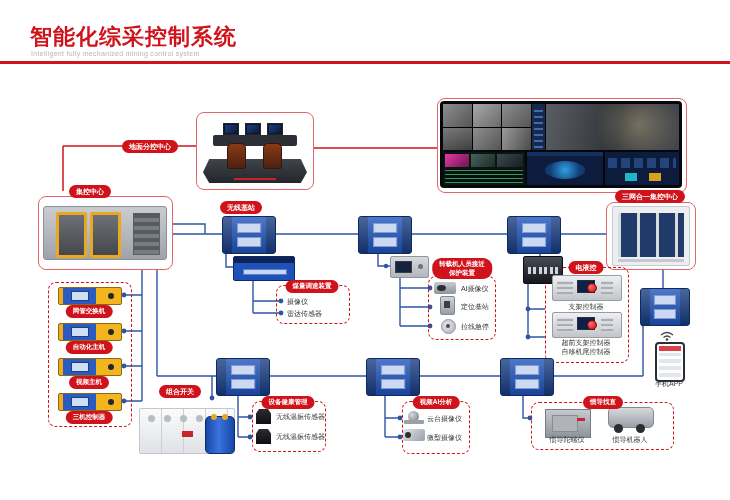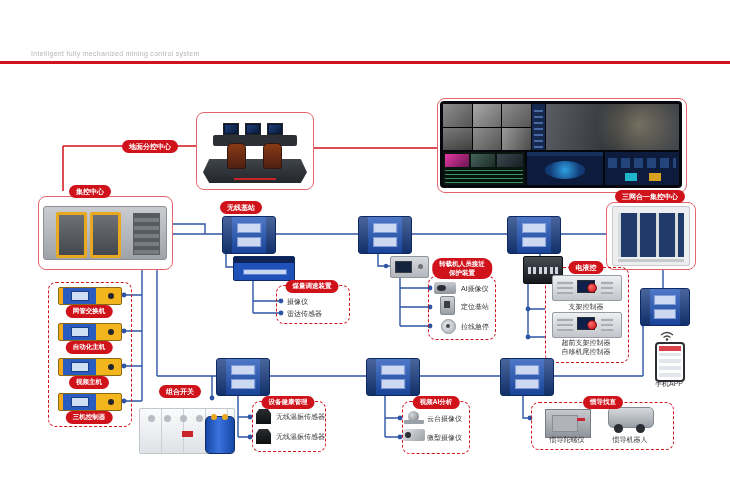--- a/index.html
+++ b/index.html
@@ -152,20 +152,21 @@
     background:repeating-linear-gradient(90deg,rgba(70,130,220,.4) 0 9px,transparent 9px 13px);}
   .vw-b3::after{content:"";position:absolute;left:20px;bottom:4px;width:12px;height:8px;background:#1fb6c9;
     box-shadow:24px 0 0 #d8a21f;}
   .wifi{position:absolute;z-index:5;}
 </style>
 </head>
 <body>
 
 <div id="canvas">
 
+  <div class="title">智能化综采控制系统</div>
   <div class="subtitle">Intelligent fully mechanized mining control system</div>
   <div class="rule"></div>
 
   <svg class="wires" width="730" height="500">
 
     <g stroke="#d0121b" stroke-width="1.5" fill="none">
       <path d="M63,146 H196"></path>
       <path d="M63,146 V191"></path>
       <path d="M312,148 H437"></path>
     </g>

